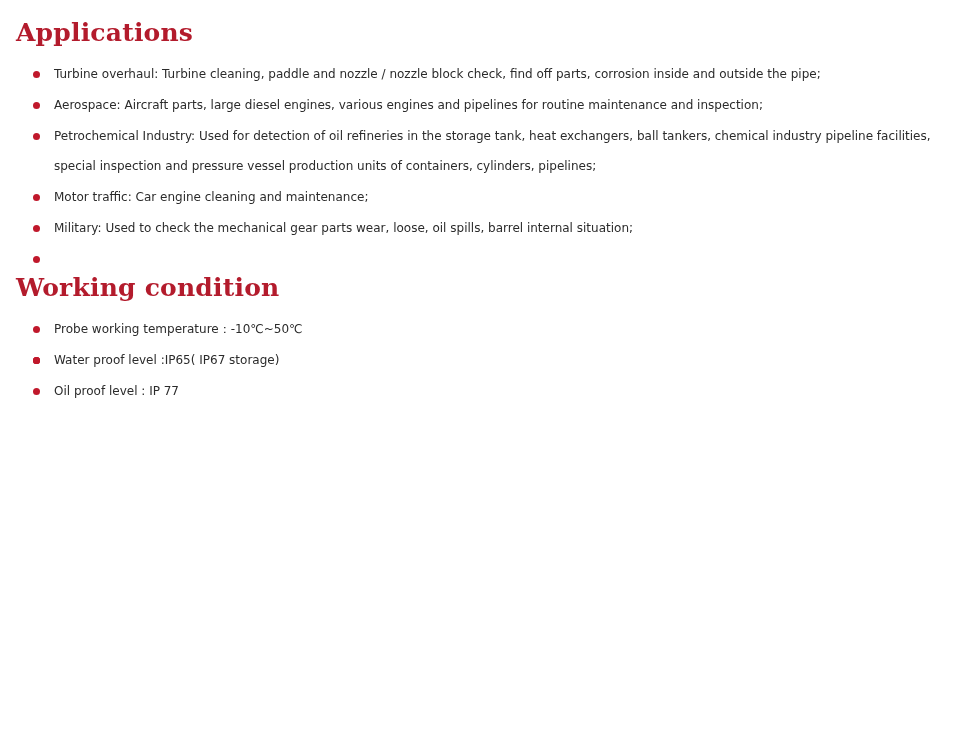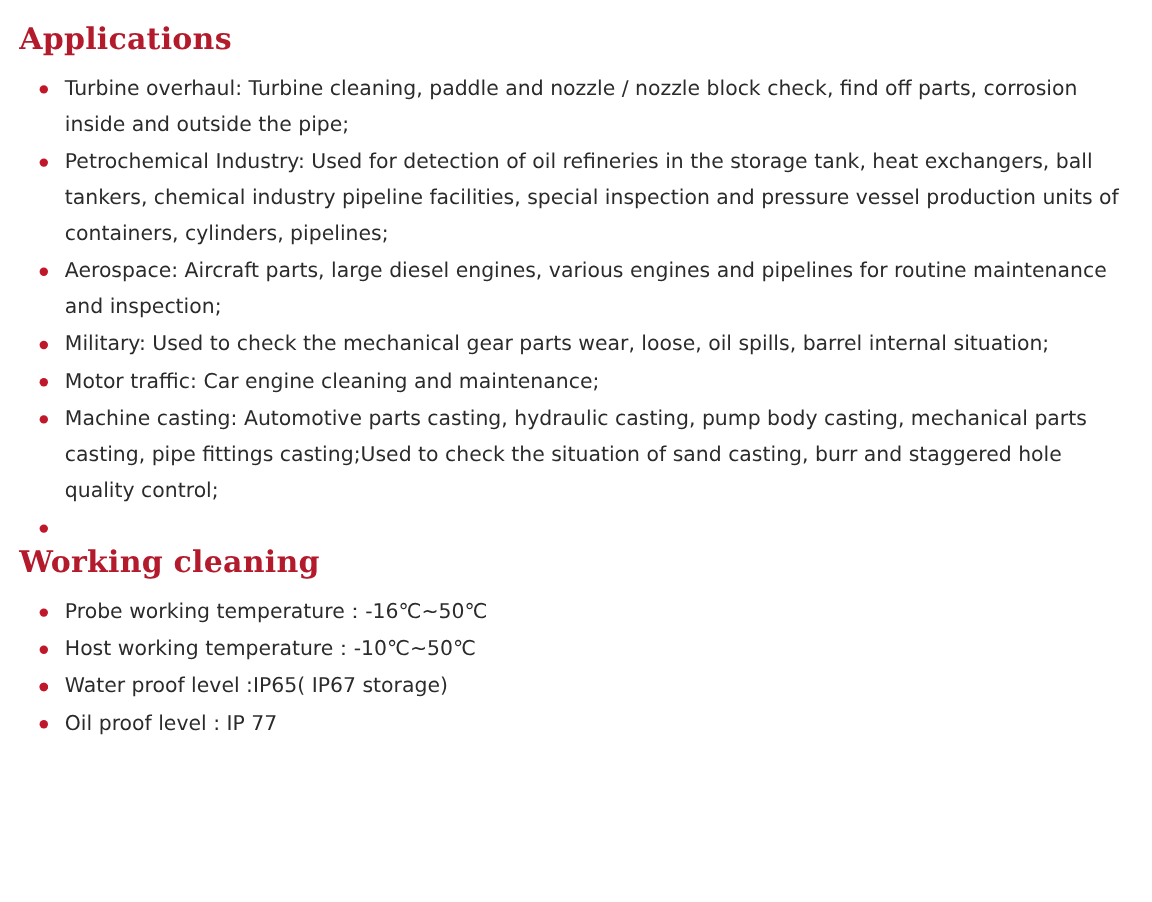--- a/index.html
+++ b/index.html
@@ -33,21 +33,21 @@
   }
   ul.bullets {
     list-style: none;
     margin: 0;
     padding: 0;
   }
   ul.bullets > li {
     position: relative;
     padding-left: 38px;
     margin-bottom: 1px;
-    font-size: 17px;
+    font-size: 12px;
     line-height: 30px;
     color: #2b2b2b;
   }
   ul.bullets > li .dot {
     position: absolute;
     left: 17px;
     top: 12px;
     width: 7px;
     height: 7px;
     border-radius: 50%;
@@ -72,54 +72,49 @@
 
   <div class="section">
     <h2 class="section-title">Applications</h2>
     <ul class="bullets apps">
       <li>
         <span class="dot"></span>
         <span class="justified">Turbine overhaul: Turbine cleaning, paddle and nozzle / nozzle block check, find off parts, corrosion inside and outside the pipe;</span>
       </li>
       <li>
         <span class="dot"></span>
-        <span class="justified">Petrochemical Industry: Used for detection of oil refineries in the storage tank, heat exchangers, ball tankers, chemical industry pipeline facilities, special inspection and pressure vessel production units of containers, cylinders, pipelines;</span>
-      </li>
-      <li>
-        <span class="dot"></span>
         <span class="justified">Aerospace: Aircraft parts, large diesel engines, various engines and pipelines for routine maintenance and inspection;</span>
       </li>
       <li>
         <span class="dot"></span>
-        <span class="justified">Military: Used to check the mechanical gear parts wear, loose, oil spills, barrel internal situation;</span>
+        <span class="justified">Petrochemical Industry: Used for detection of oil refineries in the storage tank, heat exchangers, ball tankers, chemical industry pipeline facilities, special inspection and pressure vessel production units of containers, cylinders, pipelines;</span>
       </li>
       <li>
         <span class="dot"></span>
         <span>Motor traffic: Car engine cleaning and maintenance;</span>
       </li>
       <li>
         <span class="dot"></span>
-        <span class="justified">Machine casting: Automotive parts casting, hydraulic casting, pump body casting, mechanical parts casting, pipe fittings casting;Used to check the situation of sand casting, burr and staggered hole quality control;</span>
+        <span class="justified">Military: Used to check the mechanical gear parts wear, loose, oil spills, barrel internal situation;</span>
       </li>
       <li>
         <span class="dot"></span>
       </li>
     </ul>
   </div>
 
   <div class="section">
-    <h2 class="section-title">Working cleaning</h2>
+    <h2 class="section-title">Working condition</h2>
     <ul class="bullets cond">
       <li>
         <span class="dot"></span>
-        <span>Probe working temperature：-16℃~50℃</span>
+        <span>Probe working temperature：-10℃~50℃</span>
       </li>
       <li>
         <span class="dot"></span>
-        <span>Host working temperature：-10℃~50℃</span>
       </li>
       <li>
         <span class="dot"></span>
       </li>
       <li>
         <span class="dot"></span>
         <span>Water proof level :IP65( IP67 storage)</span>
       </li>
       <li>
         <span class="dot"></span>

